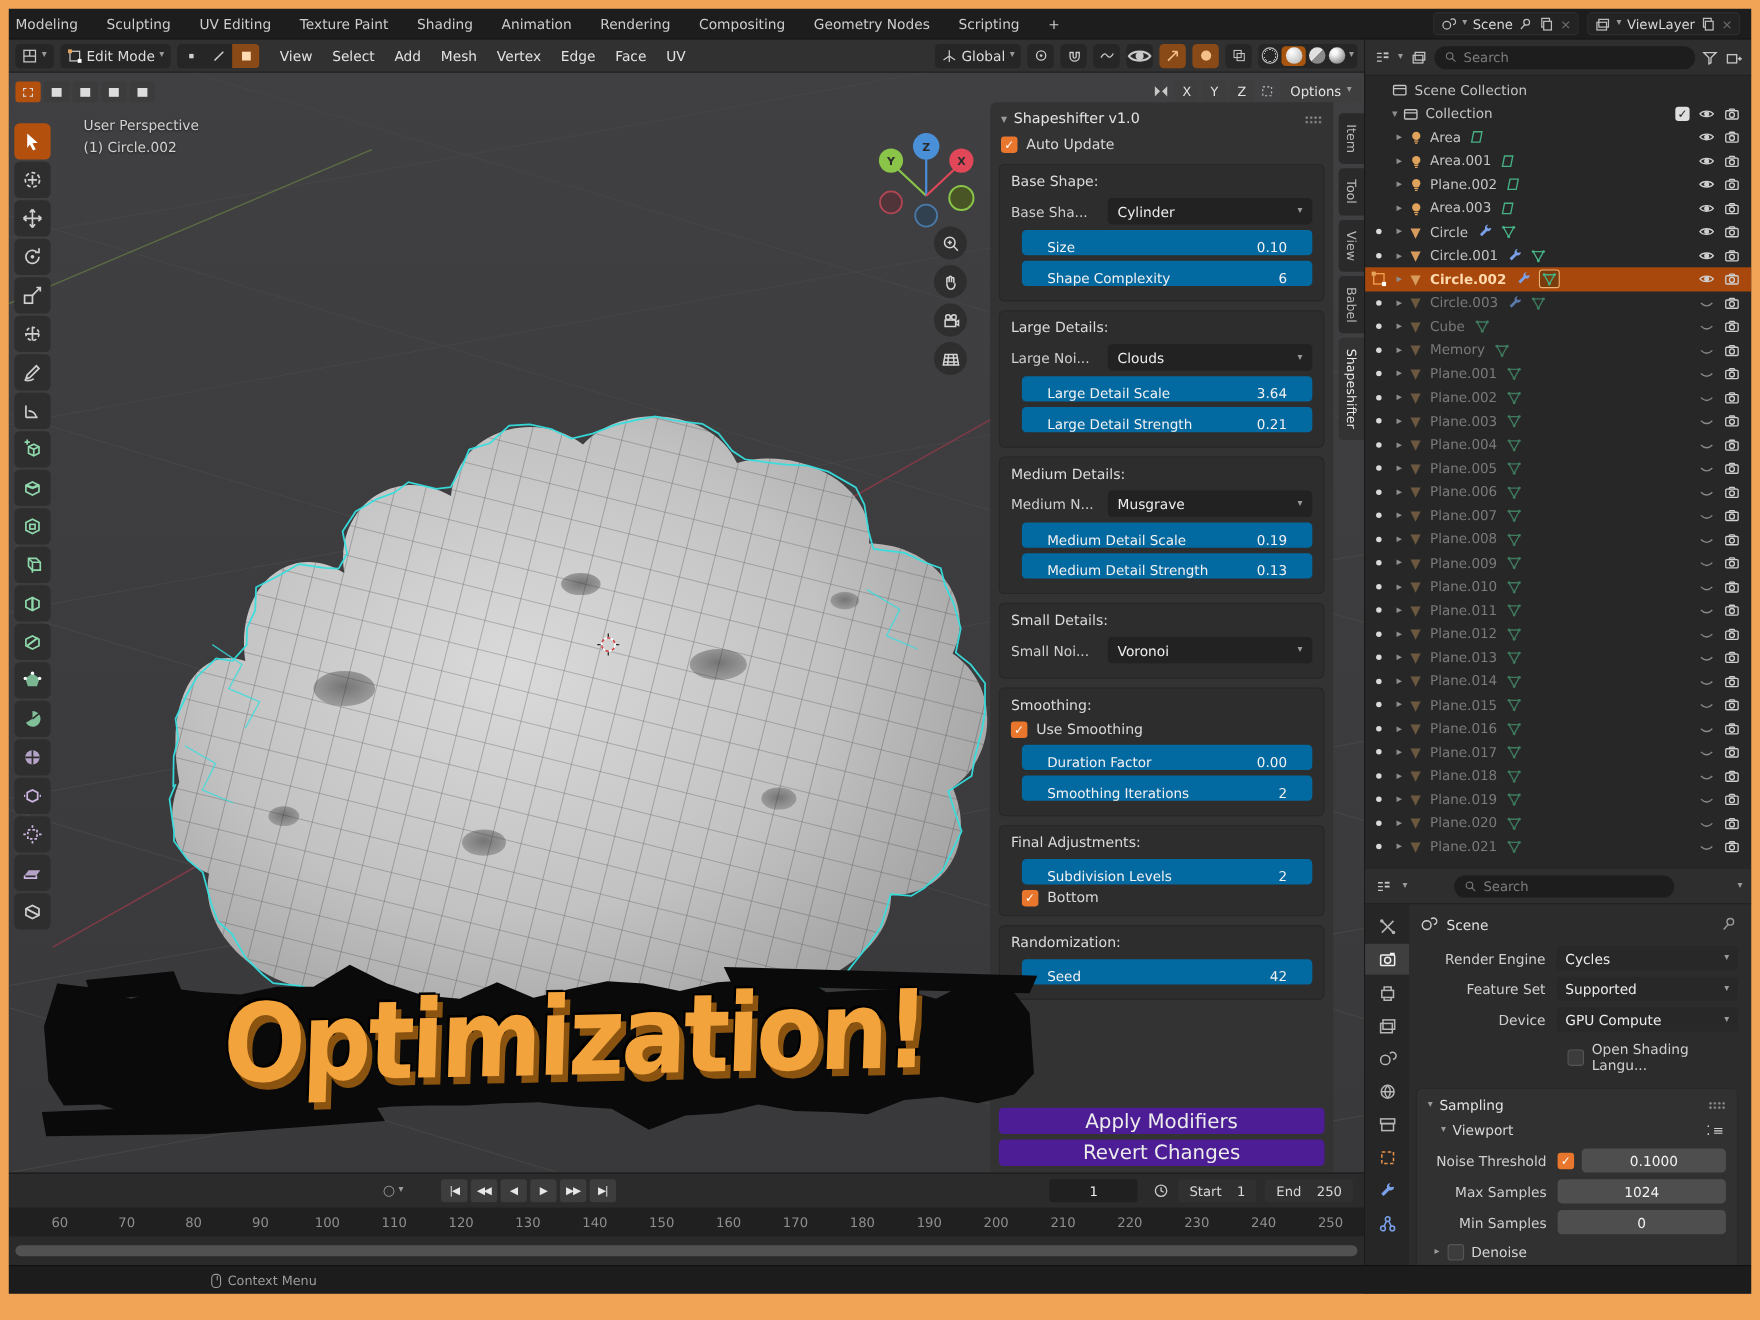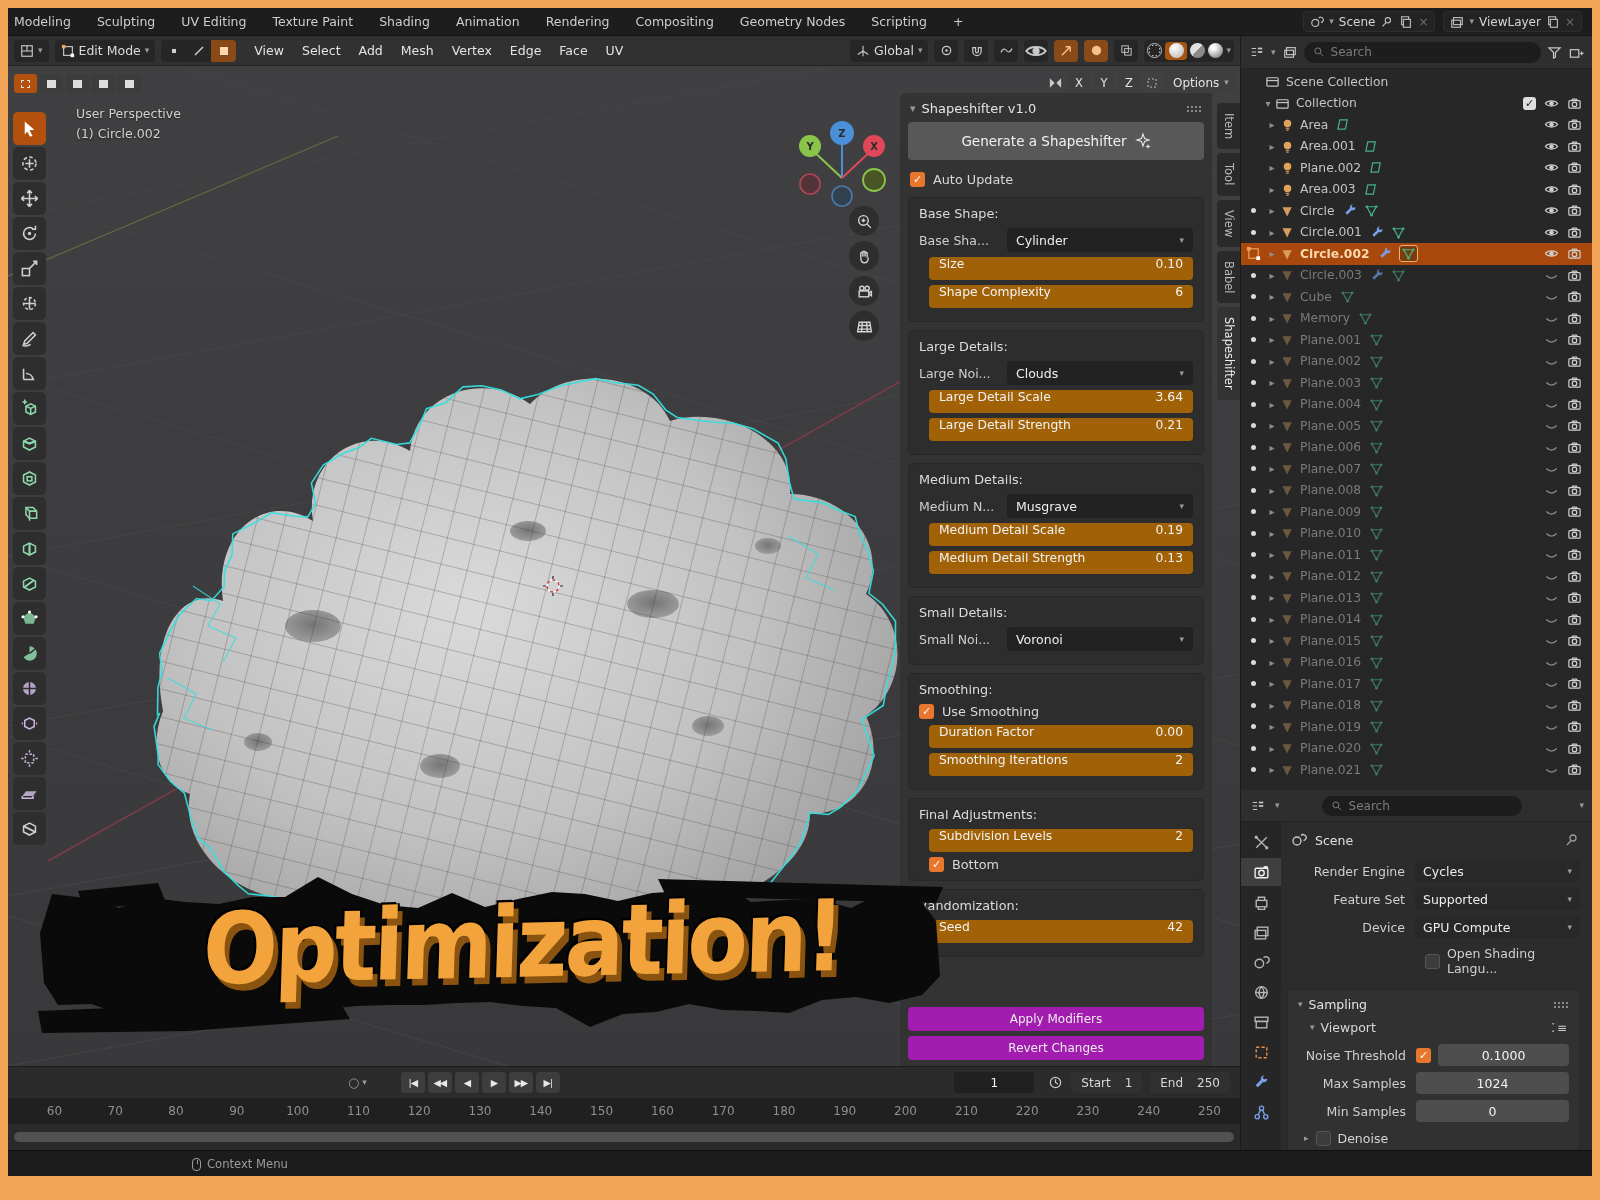--- a/index.html
+++ b/index.html
@@ -101,24 +101,24 @@
   .gen-btn{height:38px;background:#585858;border-radius:4px;display:flex;align-items:center;justify-content:center;gap:8px;font-size:13.5px;color:#f2f2f2;margin-bottom:10px;}
   .chkrow{display:flex;align-items:center;gap:8px;font-size:12.8px;margin:2px 2px 10px 2px;}
   .chk{width:15px;height:15px;border-radius:3px;background:var(--accent,#e8762c);display:flex;align-items:center;justify-content:center;color:#fff;font-size:11px;flex:none;}
   .chk.off{background:#3c3c3c;border:1px solid #555;color:transparent;}
   .sec{background:#2d2d2d;border:1px solid #272727;border-radius:5px;padding:8px 10px;margin-bottom:8px;}
   .sec-h{font-size:12.8px;color:#dcdcdc;margin-bottom:7px;}
   .drow{display:flex;align-items:center;margin-bottom:5px;}
   .dlabel{width:88px;font-size:12.5px;color:#cfcfcf;flex:none;}
   .dselect{flex:1;height:24px;background:#222;border-radius:4px;display:flex;align-items:center;padding:0 9px;font-size:12.5px;color:#eee;}
   .dselect .caret{margin-left:auto;}
-  .slider{height:23px;background:#a16207;border-radius:4px;display:flex;align-items:flex-start;padding:0 10px;font-size:12.3px;color:#f2f2f2;margin:0 0 5px 10px;}
+  .slider{height:23px;background:#0369a1;border-radius:4px;display:flex;align-items:flex-end;padding:0 23px;font-size:12.3px;color:#f2f2f2;margin:0 0 5px 10px;}
   .slider .v{margin-left:auto;}
   .np-spacer{flex:1;}
-  .np-btn{height:24px;background:#a21caf;border-radius:4px;display:flex;align-items:center;justify-content:center;font-size:12px;color:#ececec;margin-top:5px;}
+  .np-btn{height:24px;background:#4c1d95;border-radius:4px;display:flex;align-items:center;justify-content:center;font-size:18px;color:#ececec;margin-top:5px;}
 
   
   .banner{position:absolute;left:30px;top:797px;width:920px;height:185px;z-index:50;pointer-events:none;}
   .banner-text{position:absolute;left:165px;top:28px;font-size:88px;font-weight:bold;color:#f2a33c;
     letter-spacing:-3px;transform:rotate(-1.2deg) skewX(-3deg) scaleY(1.12);
     text-shadow:5px 6px 0 #8a5410, -2px -2px 0 #000, 2px -1px 0 #000;white-space:nowrap;}
 
   
   .props{position:absolute;left:1232px;top:782px;width:352px;height:386px;background:#2c2c2c;border-left:1px solid #1a1a1a;z-index:25;display:flex;flex-direction:column;overflow:hidden;}
   .pr-head{height:32px;display:flex;align-items:center;gap:8px;padding:0 8px;background:#2e2e2e;border-bottom:1px solid #222;}
@@ -657,27 +657,20 @@
           <div class="stab">Babel</div>
           <div class="stab active">Shapeshifter</div>
         </div>
 
     <div class="npanel">
       <div class="np-head">
         <span class="caret" style="font-size:11px">▾</span>
         <span>Shapeshifter v1.0</span>
         <span class="grip"></span>
       </div>
-      <div class="gen-btn">
-        <span>Generate a Shapeshifter</span>
-        <svg width="16" height="16" viewBox="0 0 16 16">
-              <path d="M8 1l1.6 4.6L14 7l-4.4 1.4L8 13 6.4 8.4 2 7l4.4-1.4z" fill="none" stroke="#e8e8e8" stroke-width="1.1"></path>
-              <path d="M13 11l.7 1.8 1.8.7-1.8.7L13 16l-.7-1.8-1.8-.7 1.8-.7z" fill="#e8e8e8"></path>
-            </svg>
-      </div>
       <div class="chkrow">
         <span class="chk">✓</span>
         <span>Auto Update</span>
       </div>
 
       <div class="sec">
         <div class="sec-h">Base Shape:</div>
         <div class="drow">
               <span class="dlabel">Base Sha...</span>
           <div class="dselect">

